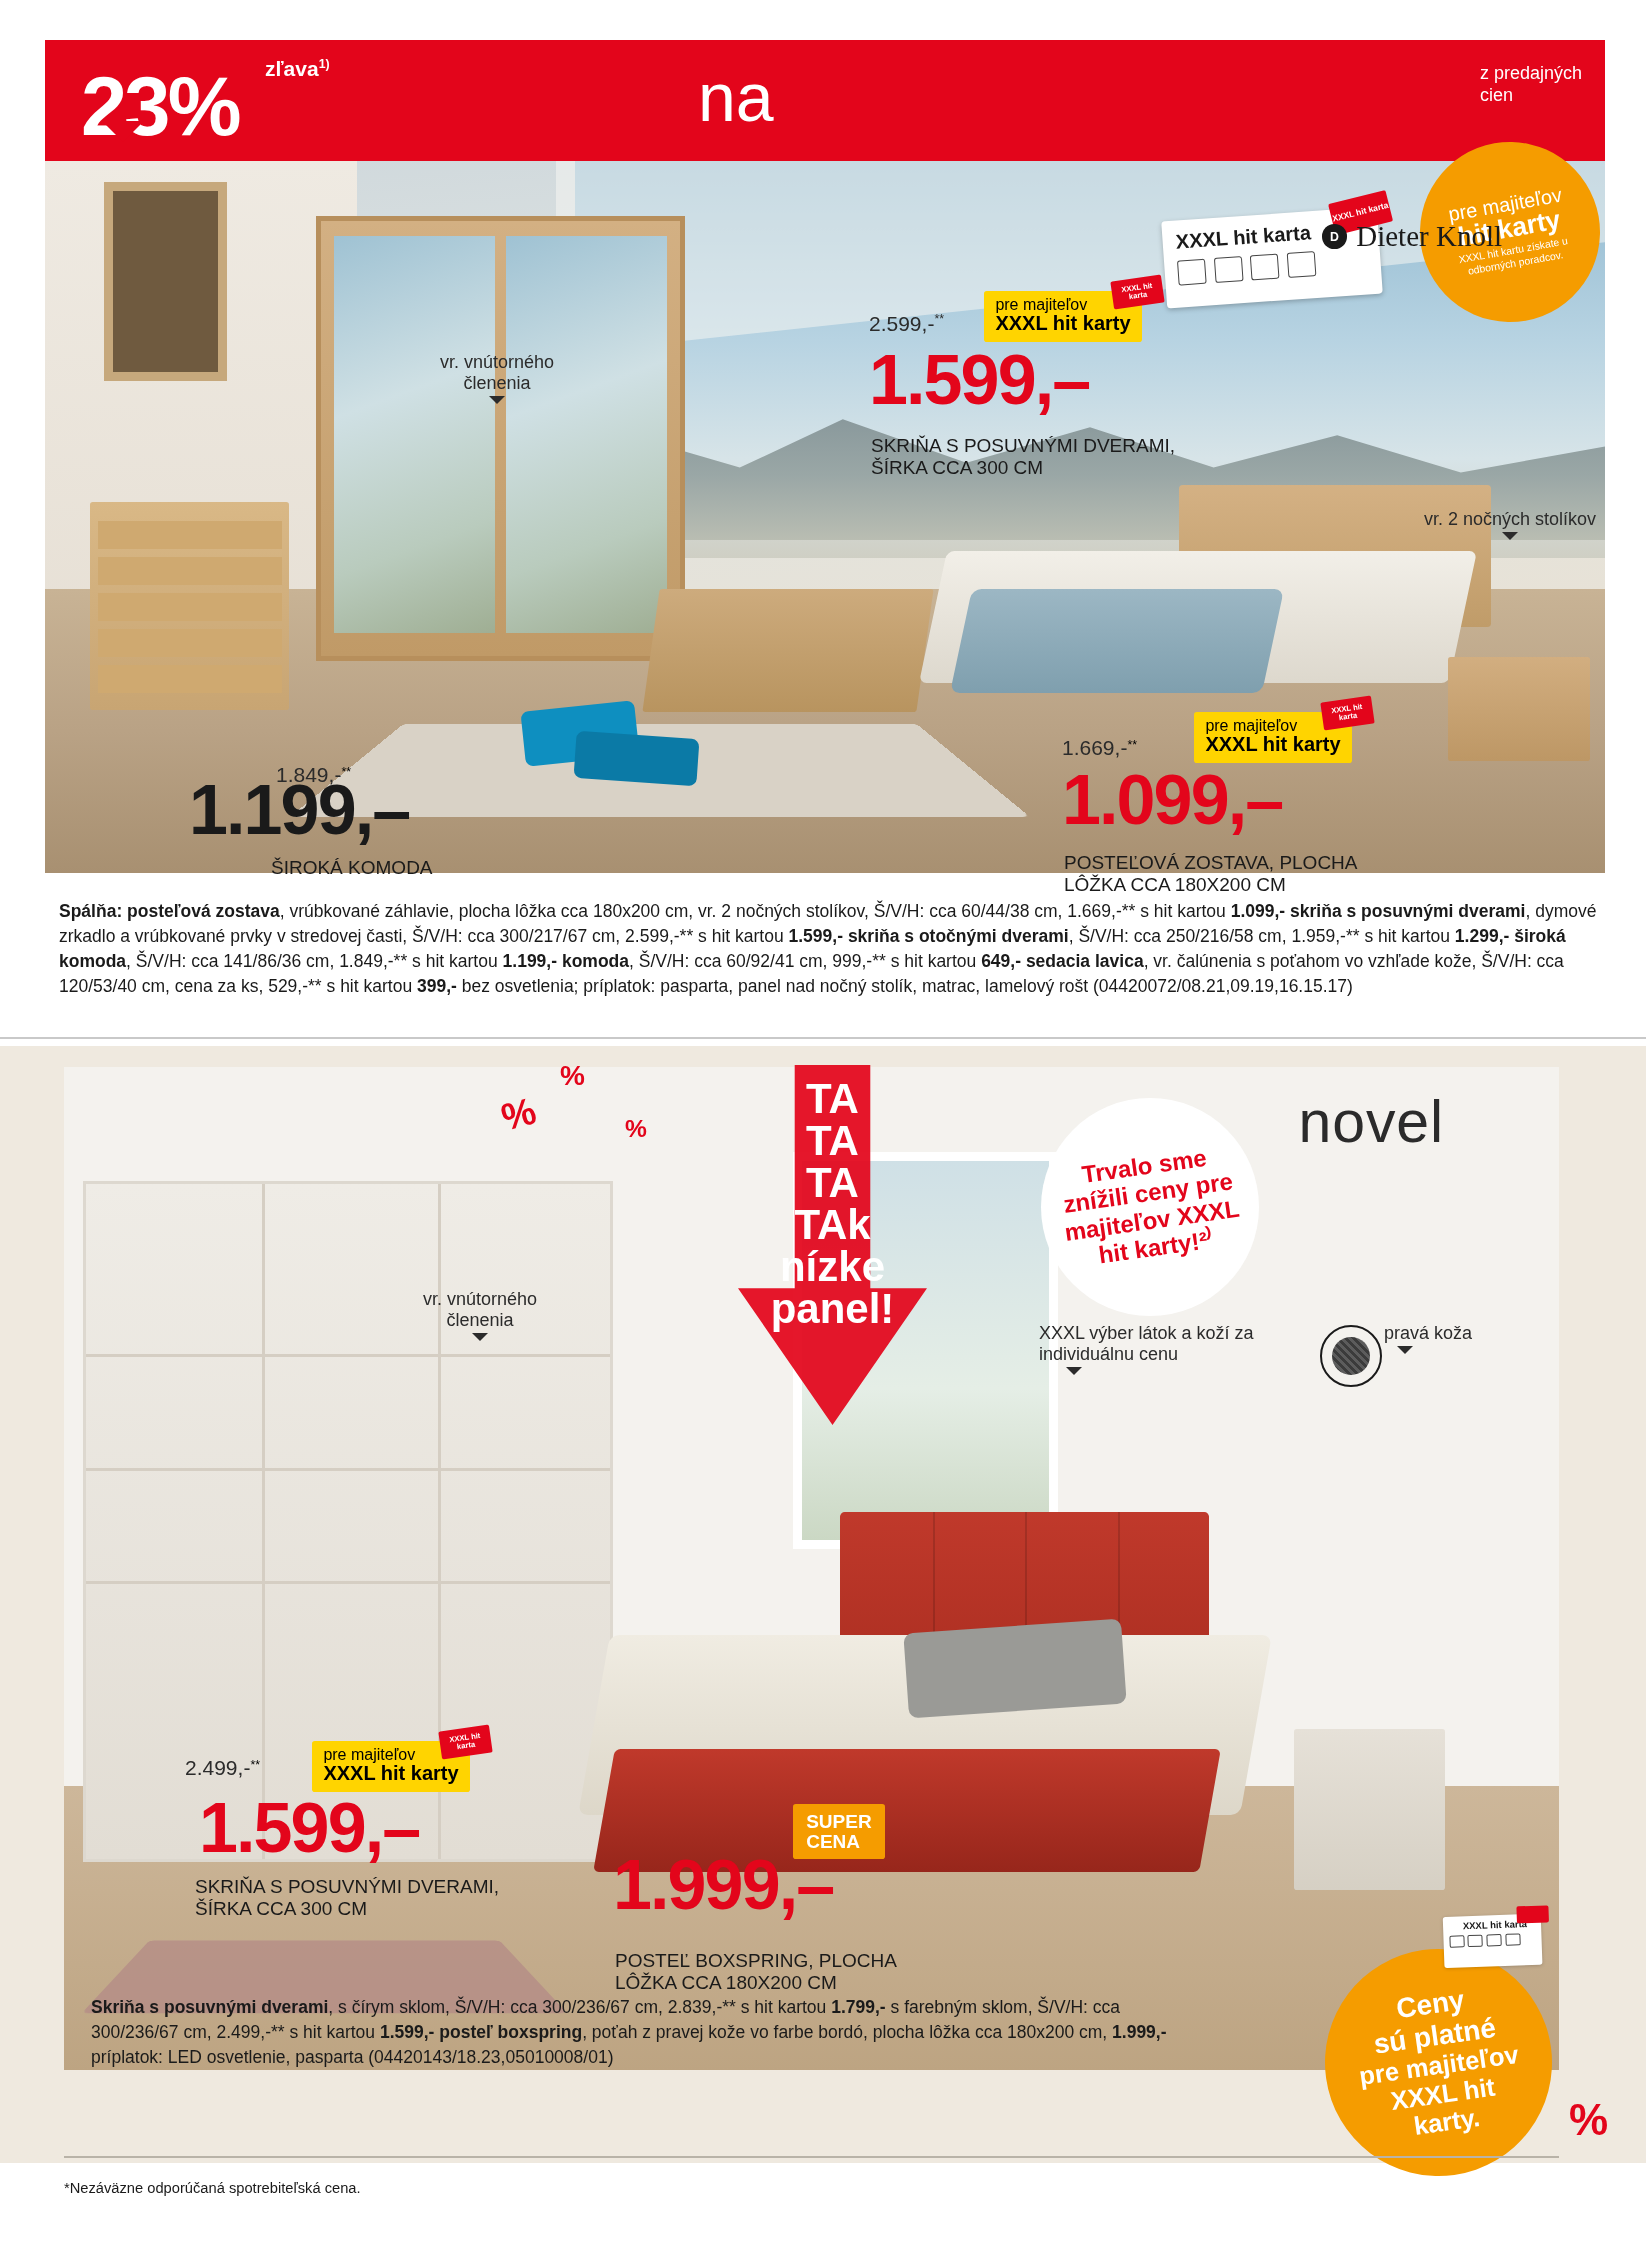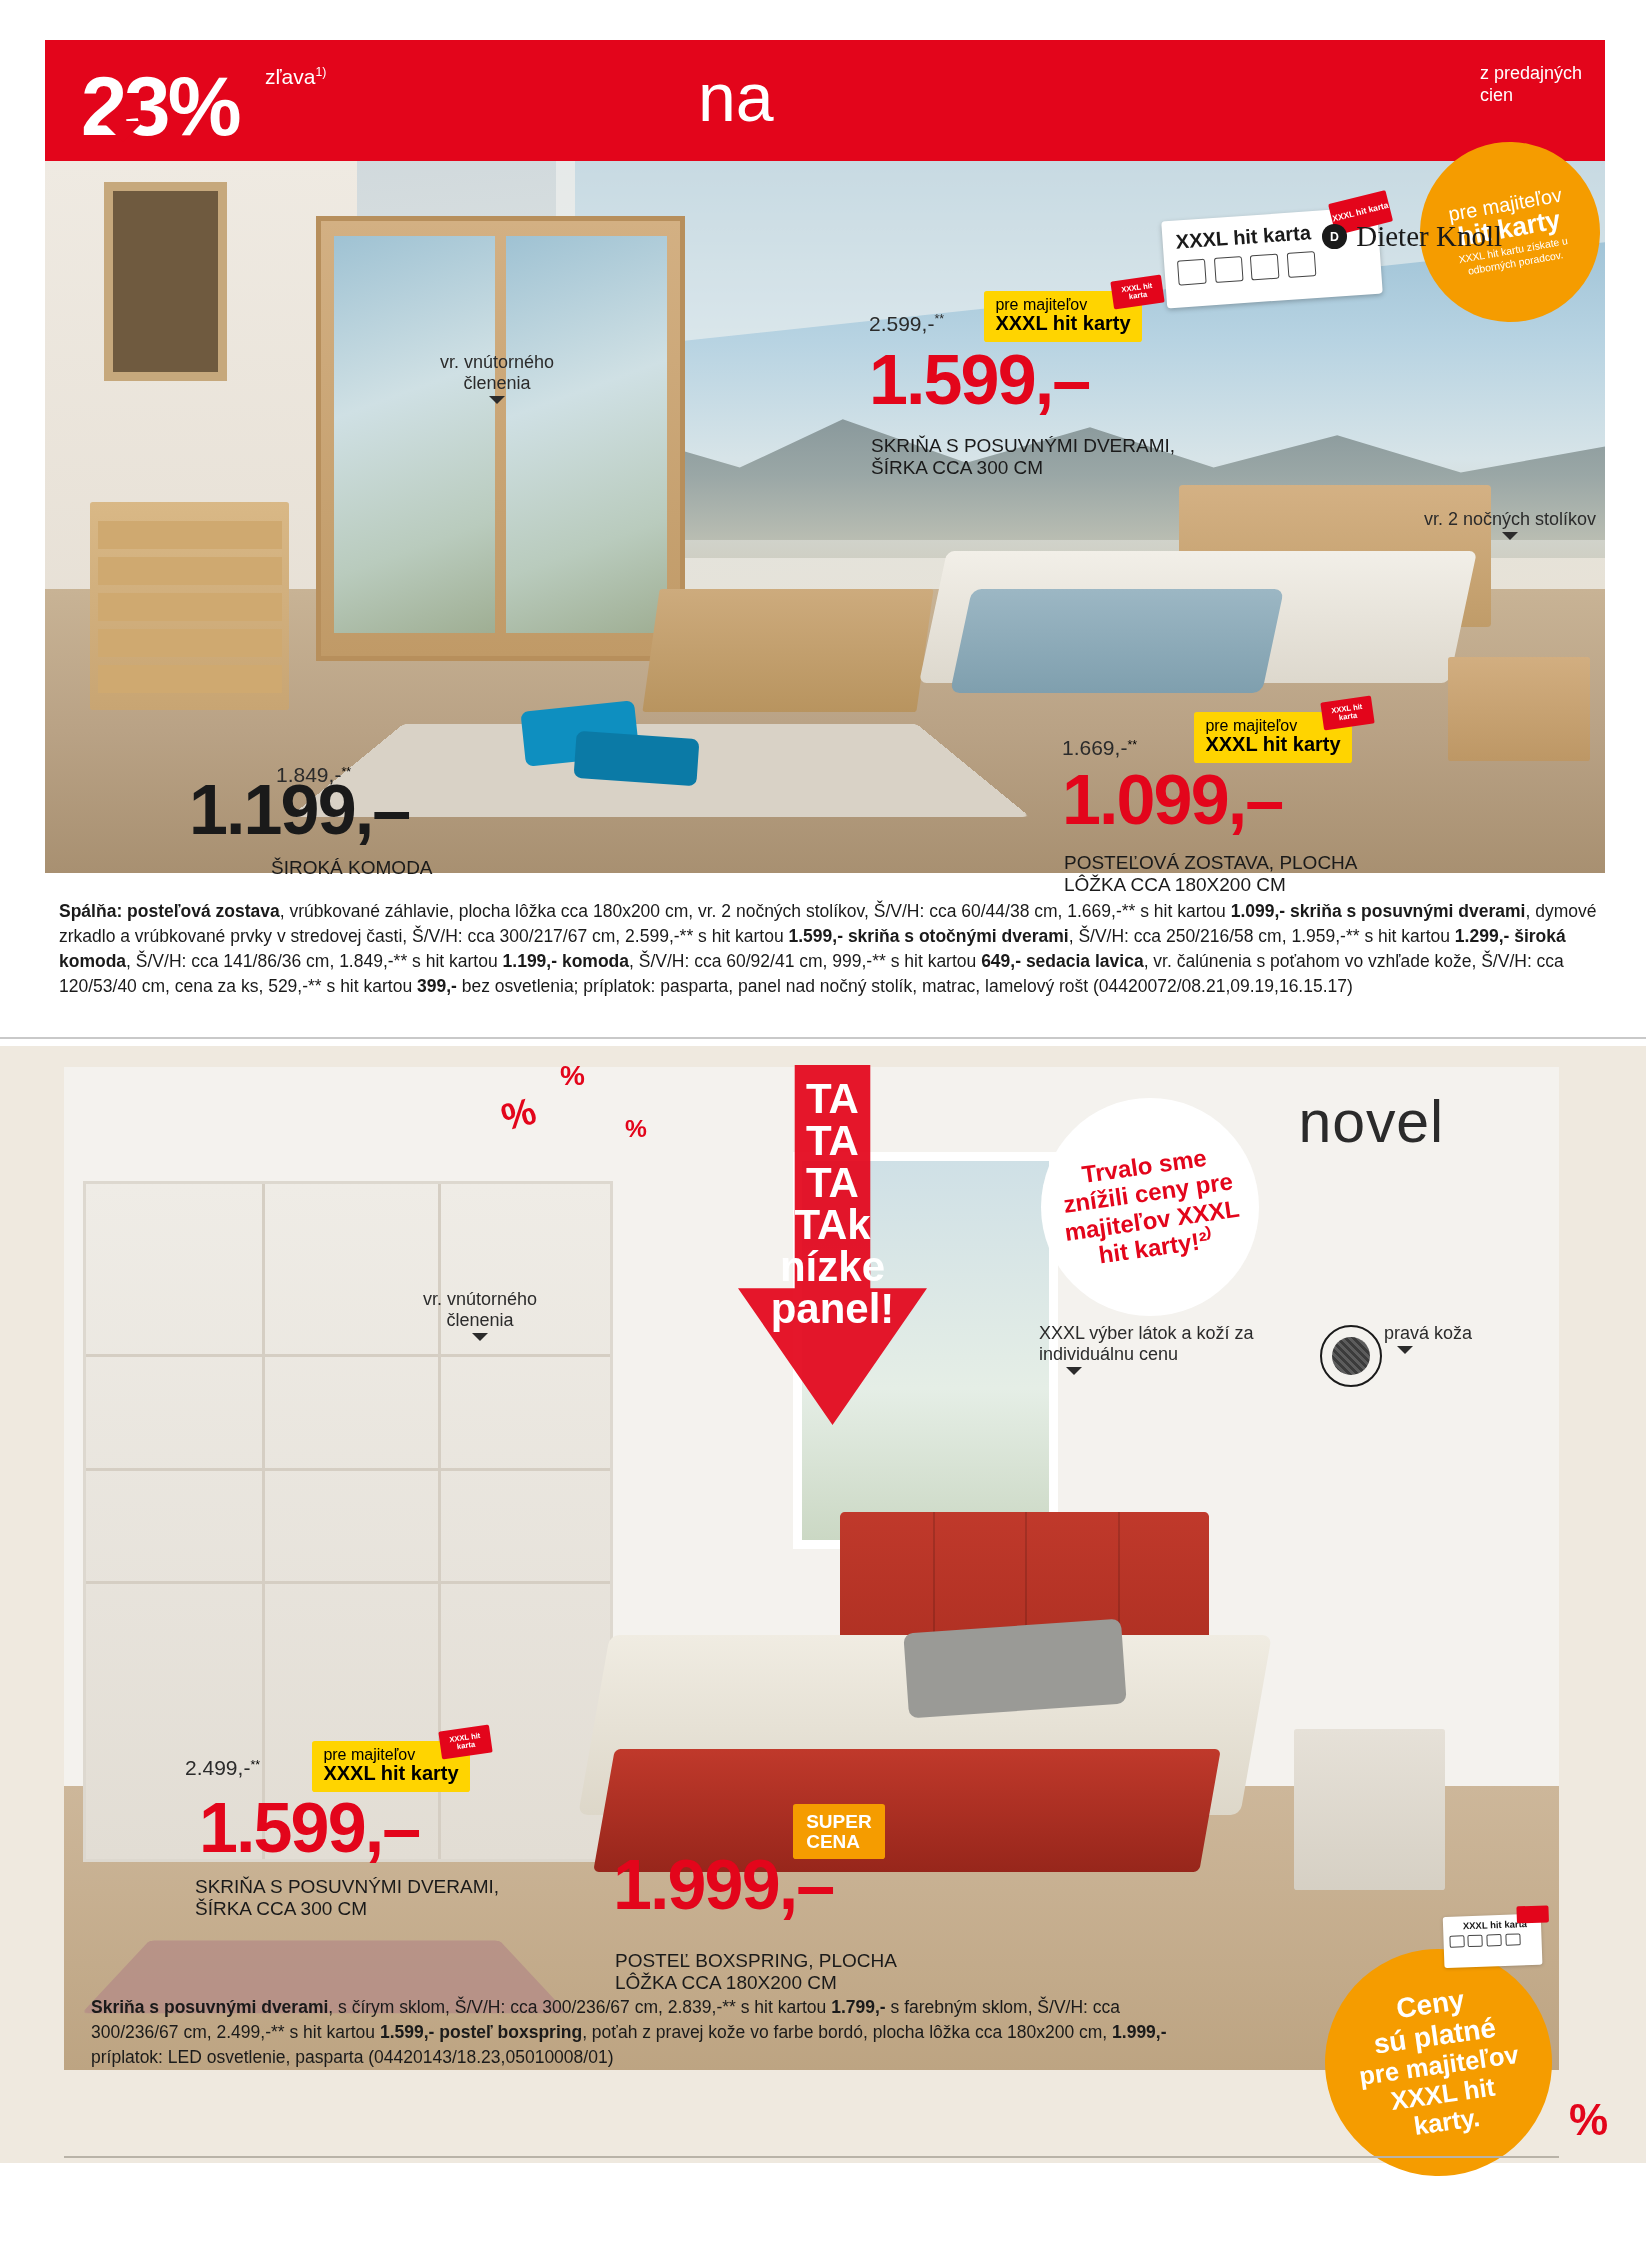--- a/index.html
+++ b/index.html
@@ -18,21 +18,21 @@
     background: #e3051b;
   }
   .banner-inner { position: relative; width: 100%; height: 100%; }
   .banner-discount {
     position: absolute; left: 36px; top: 24.6px;
     font-size: 83px; font-weight: 700; color: #ffffff; letter-spacing: -2.8px;
     line-height: 1;
   }
   .banner-zlava {
     position: absolute; left: 220px; top: 17px;
-    font-size: 21px; color: #ffffff; font-weight: 400; margin-top: 8px;
+    font-size: 21px; color: #ffffff; font-weight: 700;
   }
   .banner-zlava sup { font-size: 12.3px; }
   .banner-takmer {
     position: absolute; left: 284px; top: 21px;
     font-size: 70px; font-weight: 700; color: #ffffff; line-height: 1;
   }
   .banner-na {
     position: absolute; left: 653px; top: 23px;
     font-size: 68px; font-weight: 300; color: #ffffff; line-height: 1;
   }
@@ -563,16 +563,17 @@
           <i></i>
           <i></i>
           <i></i>
         </div>
     </div>
   </div>
   <div class="pct" style="left:1569px; top:2095px; font-size:44px">%</div>
 
   <div class="foot-divider"></div>
   <div class="footnotes">
+    <div>*Nezáväzne odporúčaná spotrebiteľská cena.</div>
   </div>
 
 </div>
 
 
 </body></html>

